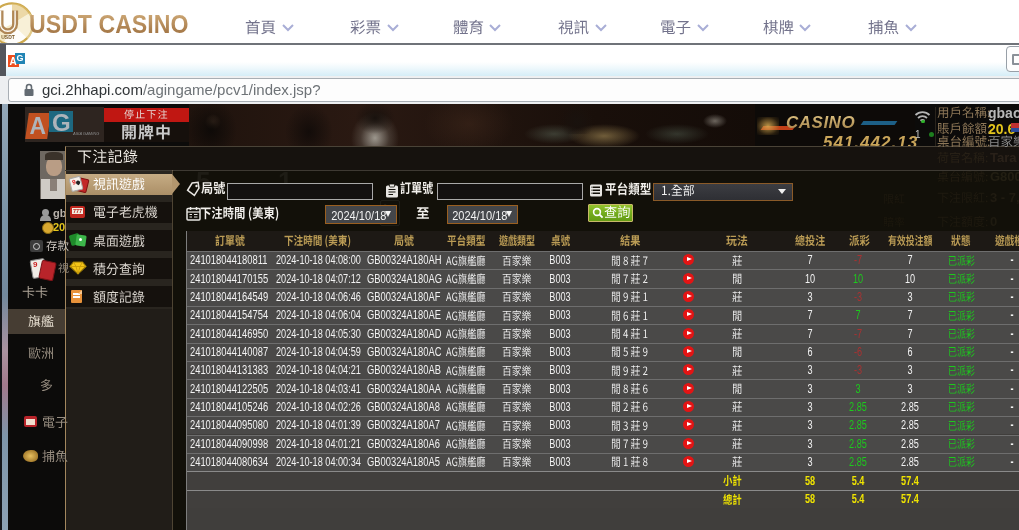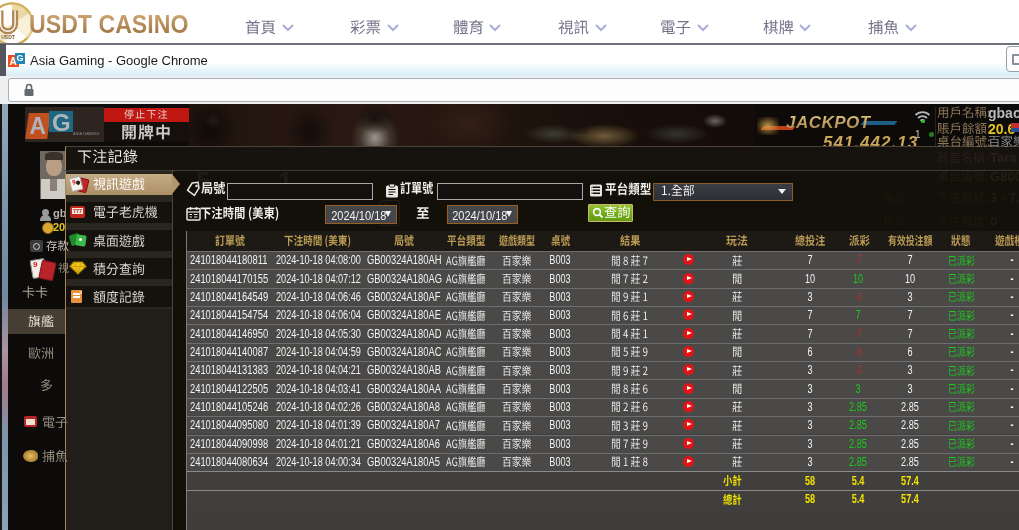--- a/index.html
+++ b/index.html
@@ -43,29 +43,29 @@
 <svg class="abs" style="left:904px;top:23px" width="14" height="9">
       <path d="M2 2 L7 7 L12 2" stroke="#a9aed6" stroke-width="2" fill="none"></path>
     </svg>
 <div class="abs" style="left:0;top:43px;width:1019px;height:2px;background:#6f7379"></div>
 <div class="abs" style="left:0;top:45px;width:1019px;height:31px;background:linear-gradient(#ffffff,#ffffff 55%,#eef8fc 75%,#d5edf7)"></div>
 <div class="abs" style="left:0;top:44px;width:6px;height:60px;background:#53565c"></div>
 <div class="abs" style="left:8px;top:55px;width:11px;height:12px;background:#ee4e1e"></div>
 <div class="abs" style="left:15px;top:53px;width:10px;height:11px;background:#2285b5"></div>
 <div class="abs" style="left:16px;top:53px;width:8px;height:11px;color:#fff;font:bold 9px 'Liberation Sans';text-align:center;line-height:11px">G</div>
 <div class="abs" style="left:8.5px;top:56px;width:9px;height:11px;color:#fff;font:bold 10px 'Liberation Sans';text-align:center;line-height:11px">A</div>
-<div class="abs" style="left:30px;top:53px;font:13px 'Liberation Sans';color:#1b1b1b">Asia Gaming - Google Chrome</div>
 <div class="abs" style="left:1006px;top:46px;width:16px;height:24px;background:#fdfdfd;border:1px solid #98a0a8;border-radius:4px 0 0 4px"></div>
 <div class="abs" style="left:1012px;top:54px;width:8px;height:7px;border:2px solid #8a9098;border-radius:1px"></div>
 <div class="abs" style="left:0;top:76px;width:1019px;height:28px;background:#edeff1;border-bottom:1px solid #9aa0a6"></div>
 <div class="abs" style="left:8px;top:78px;width:1015px;height:22px;background:#fdfdfd;border:1px solid #a8aeb4;border-radius:3px"></div>
 <svg class="abs" style="left:23px;top:83px" width="12" height="14" viewBox="0 0 12 14">
 <rect x="1.5" y="6" width="9" height="7" rx="1" fill="#636b72"></rect>
 <path d="M3.5 6 V4 a2.5 2.5 0 0 1 5 0 V6" stroke="#636b72" stroke-width="1.6" fill="none"></path>
     </svg>
+<div class="abs" style="left:42px;top:81px;font:15px 'Liberation Sans';color:#323639">gci.2hhapi.com<span style="color:#6e7377">/agingame/pcv1/index.jsp?</span></div>
 <div class="abs" style="left:0;top:104px;width:1019px;height:426px;background:#0c0b0a"></div>
 <div class="abs" style="left:0;top:104px;width:2px;height:426px;background:#15161a"></div>
 <div class="abs" style="left:2px;top:104px;width:6px;height:426px;background:linear-gradient(#93a7b8,#7b93a6 25%,#72889c 45%,#ab93a0 58%,#a27a8c 66%,#7e95a9 78%,#8da2b4)"></div>
 <div class="abs" style="left:189px;top:104px;width:566px;height:42px;background:
 radial-gradient(20px 16px at 186px 14px, rgba(22,16,12,0.95), rgba(22,16,12,0) 100%),
 radial-gradient(24px 26px at 186px 34px, rgba(185,182,172,0.8), rgba(130,125,115,0.3) 60%, rgba(60,45,32,0) 100%),
 radial-gradient(26px 30px at 22px 26px, rgba(12,9,7,0.9), rgba(12,9,7,0) 100%),
 radial-gradient(8px 8px at 24px 18px, rgba(150,112,82,0.45), rgba(80,55,35,0) 100%),
 radial-gradient(24px 28px at 120px 28px, rgba(15,10,8,0.85), rgba(15,10,8,0) 100%),
 radial-gradient(36px 12px at 415px 32px, rgba(198,170,105,0.5), rgba(120,95,55,0) 100%),
@@ -79,21 +79,21 @@
 <div class="abs" style="left:27px;top:113px;width:22px;height:26px;background:#c05020;transform:skewX(-8deg)"></div>
 <div class="abs" style="left:49px;top:111px;width:24px;height:21px;background:#1d6880"></div>
 <div class="abs" style="left:29px;top:112px;font:bold 24px 'Liberation Sans';color:#aeb4ba;transform:scale(0.95,1)">A</div>
 <div class="abs" style="left:52px;top:109px;font:bold 24px 'Liberation Sans';color:#aeb4ba">G</div>
 <div class="abs" style="left:73px;top:131px;font:italic 4px 'Liberation Sans';color:#888">ASIA GAMING</div>
 <div class="abs" style="left:104px;top:107.5px;width:85px;height:14px;background:#c01712"></div>
 <div class="abs" style="left:104px;top:121.5px;width:85px;height:20.5px;background:#16100c"></div>
 <div class="abs" style="left:755px;top:104px;width:160px;height:42px;background:#0d0a08"></div>
 <div class="abs" style="left:762px;top:126px;width:32px;height:4px;background:#c24018;transform:skewX(-35deg)"></div>
 <div class="abs" style="left:862px;top:121px;width:34px;height:4px;background:#1d5f86;transform:skewX(-35deg)"></div>
-<div class="abs" style="left:786px;top:113px;font:italic bold 17px 'Liberation Sans';letter-spacing:0.5px;background:linear-gradient(#e4c887,#9a7840);-webkit-background-clip:text;color:transparent">JACKPOT</div>
+<div class="abs" style="left:786px;top:113px;font:italic bold 17px 'Liberation Sans';letter-spacing:0.5px;background:linear-gradient(#e4c887,#9a7840);-webkit-background-clip:text;color:transparent">CASINO</div>
 <div class="abs" style="left:823px;top:133px;width:130px;height:13px;overflow:hidden">
       <div style="font:italic bold 17px 'Liberation Sans';letter-spacing:1px;color:#c9a55a">541,442.13</div>
     </div>
 <div class="abs" style="left:757px;top:117px;width:22px;height:18px;background:radial-gradient(rgba(216,170,80,0.85),rgba(150,110,40,0.2) 70%,rgba(0,0,0,0) 100%)"></div>
 <svg class="abs" style="left:913px;top:109px" width="19" height="14" viewBox="0 0 19 14">
 <path d="M2.5 6 A 10 10 0 0 1 16.5 6" stroke="#b4b4b4" stroke-width="1.8" fill="none"></path>
 <path d="M5 9 A 6.5 6.5 0 0 1 14 9" stroke="#b4b4b4" stroke-width="1.8" fill="none"></path>
 <path d="M7.5 11.8 A 3.2 3.2 0 0 1 11.5 11.8" stroke="#b4b4b4" stroke-width="1.8" fill="none"></path>
     </svg>
 <div class="abs" style="left:921px;top:119.5px;width:3.5px;height:3.5px;border-radius:50%;background:#2fb32a"></div>

